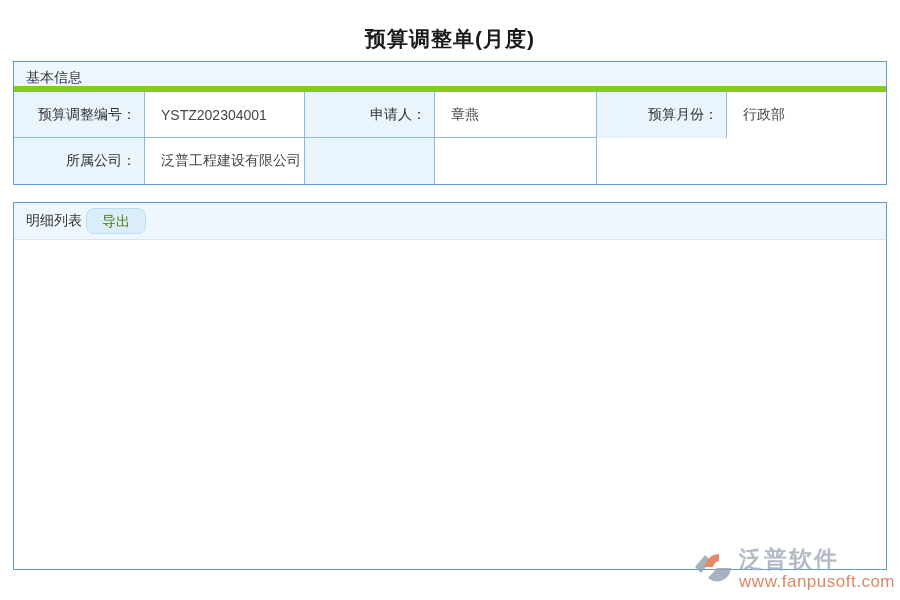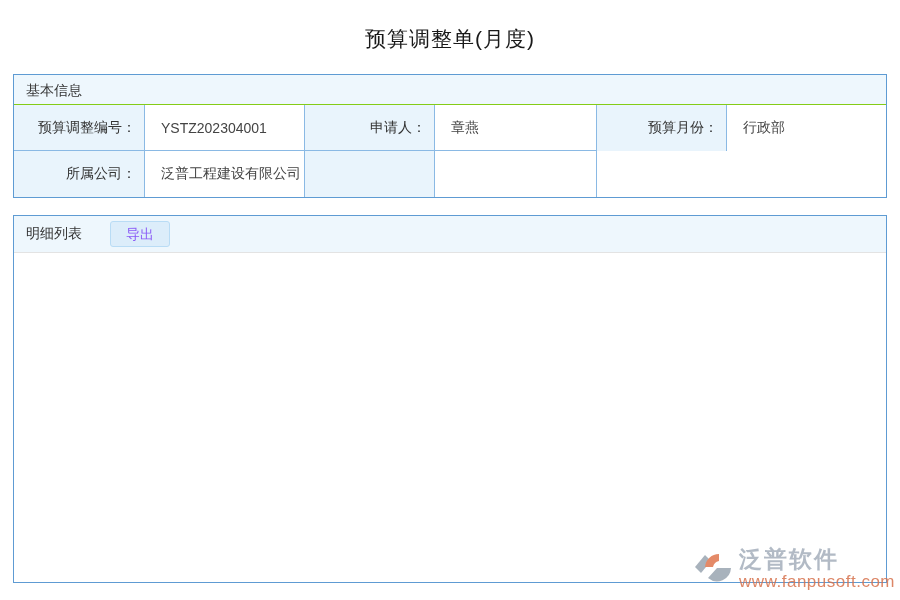--- a/index.html
+++ b/index.html
@@ -5,40 +5,40 @@
   * { box-sizing: border-box; margin: 0; padding: 0; }
   html, body { width: 900px; height: 600px; background: #fff; overflow: hidden; }
   body {
     font-family: "Liberation Sans", "DejaVu Sans", sans-serif;
     color: #333;
     position: relative;
   }
   .page-title {
     padding-top: 25px;
     height: 53px;
-    margin-bottom: 21px;
+    margin-bottom: 8px;
     text-align: center;
     font-size: 21px;
-    font-weight: 400;
+    font-weight: 700;
     color: #1a1a1a;
     letter-spacing: 1px;
   }
   .panel {
     margin: 0 13px;
     border: 1px solid #5e9bd3;
     background: #fff;
   }
   .section-header {
     height: 30px;
     line-height: 30px;
     padding-left: 12px;
     background: #eef7fd;
     font-size: 14px;
     color: #333;
-    border-bottom: 1px solid #84cc16;
+    border-bottom: 6px solid #84cc16;
   }
   
   .basic-grid {
     display: grid;
     grid-template-columns: 131px 160px 130px 162px 130px 1fr;
     grid-auto-rows: 46px;
     font-size: 14px;
   }
   .basic-grid .cell {
     display: flex;
@@ -63,32 +63,32 @@
     color: #444;
   }
   
   .detail-panel { margin-top: 17px; height: 368px; display: flex; flex-direction: column; }
   .detail-header {
     height: 37px;
     background: #eef7fd;
     display: flex;
     align-items: center;
     padding-left: 12px;
-    gap: 28px;
+    gap: 4px;
     border-bottom: 1px solid #e3e3e3;
     font-size: 14px;
   }
   .export-btn {
     background: #dcedfa;
     border: 1px solid #b9dcf5;
-    color: #8b5cf6;
+    color: #4d7c0f;
     font-size: 14px;
     font-family: inherit;
     padding: 5px 15px;
-    border-radius: 3px;
+    border-radius: 8px;
     cursor: pointer;
     line-height: 1;
   }
   .detail-grid {
     display: grid;
     grid-template-columns: 43px 165px 167px 165px 165px 1fr;
     grid-auto-rows: 35px;
     font-size: 14px;
     background: #fff;
   }

